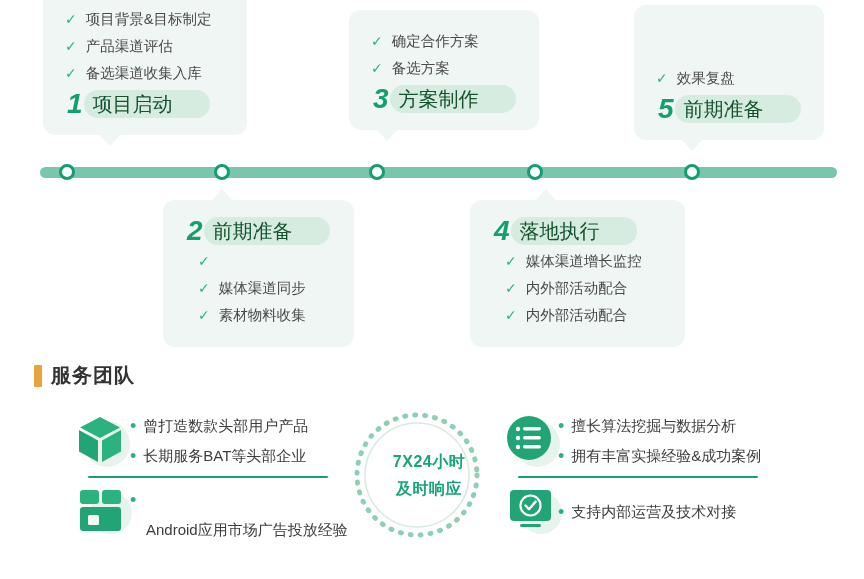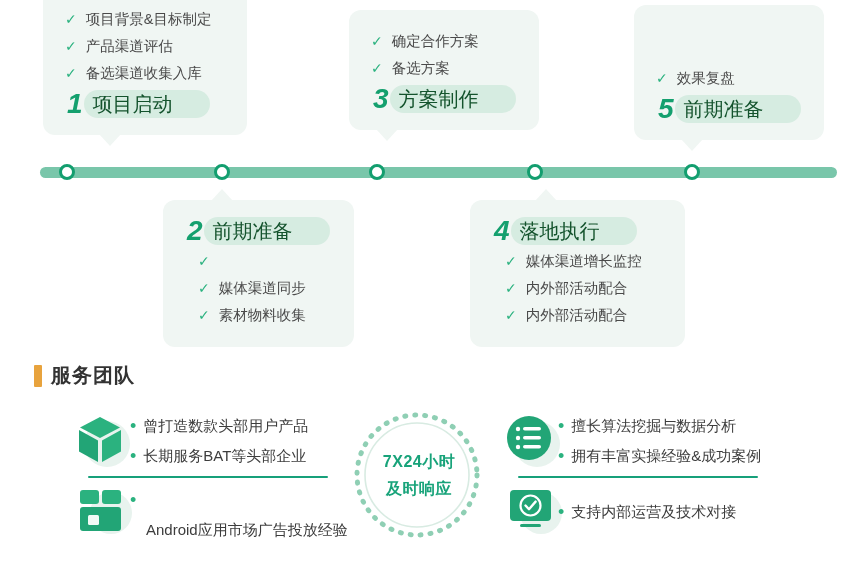--- a/index.html
+++ b/index.html
@@ -76,21 +76,21 @@
   .feat-line{
     display:flex;align-items:flex-start;gap:7px;
     font-size:15px;line-height:30px;color:#3d3d3d;white-space:nowrap;
   }
   .dot{color:#2bb27f;font-size:18px;line-height:30px;}
   .divider{position:absolute;height:2px;background:#16a07a;border-radius:1px;}
 
   
   #center-badge{position:absolute;left:352px;top:410px;width:130px;height:130px;}
   .badge-text{
-    position:absolute;left:2px;top:0;width:130px;height:130px;
+    position:absolute;left:12px;top:0;width:130px;height:130px;
     display:flex;flex-direction:column;align-items:center;justify-content:center;
     font-size:16px;font-weight:bold;color:#18a37a;line-height:27px;letter-spacing:.5px;text-align:center;
   }
 </style>
 </head>
 <body>
 
 <div id="timeline-section">
 
   <div class="card top" style="left:43px;top:-12px;width:204px;">

